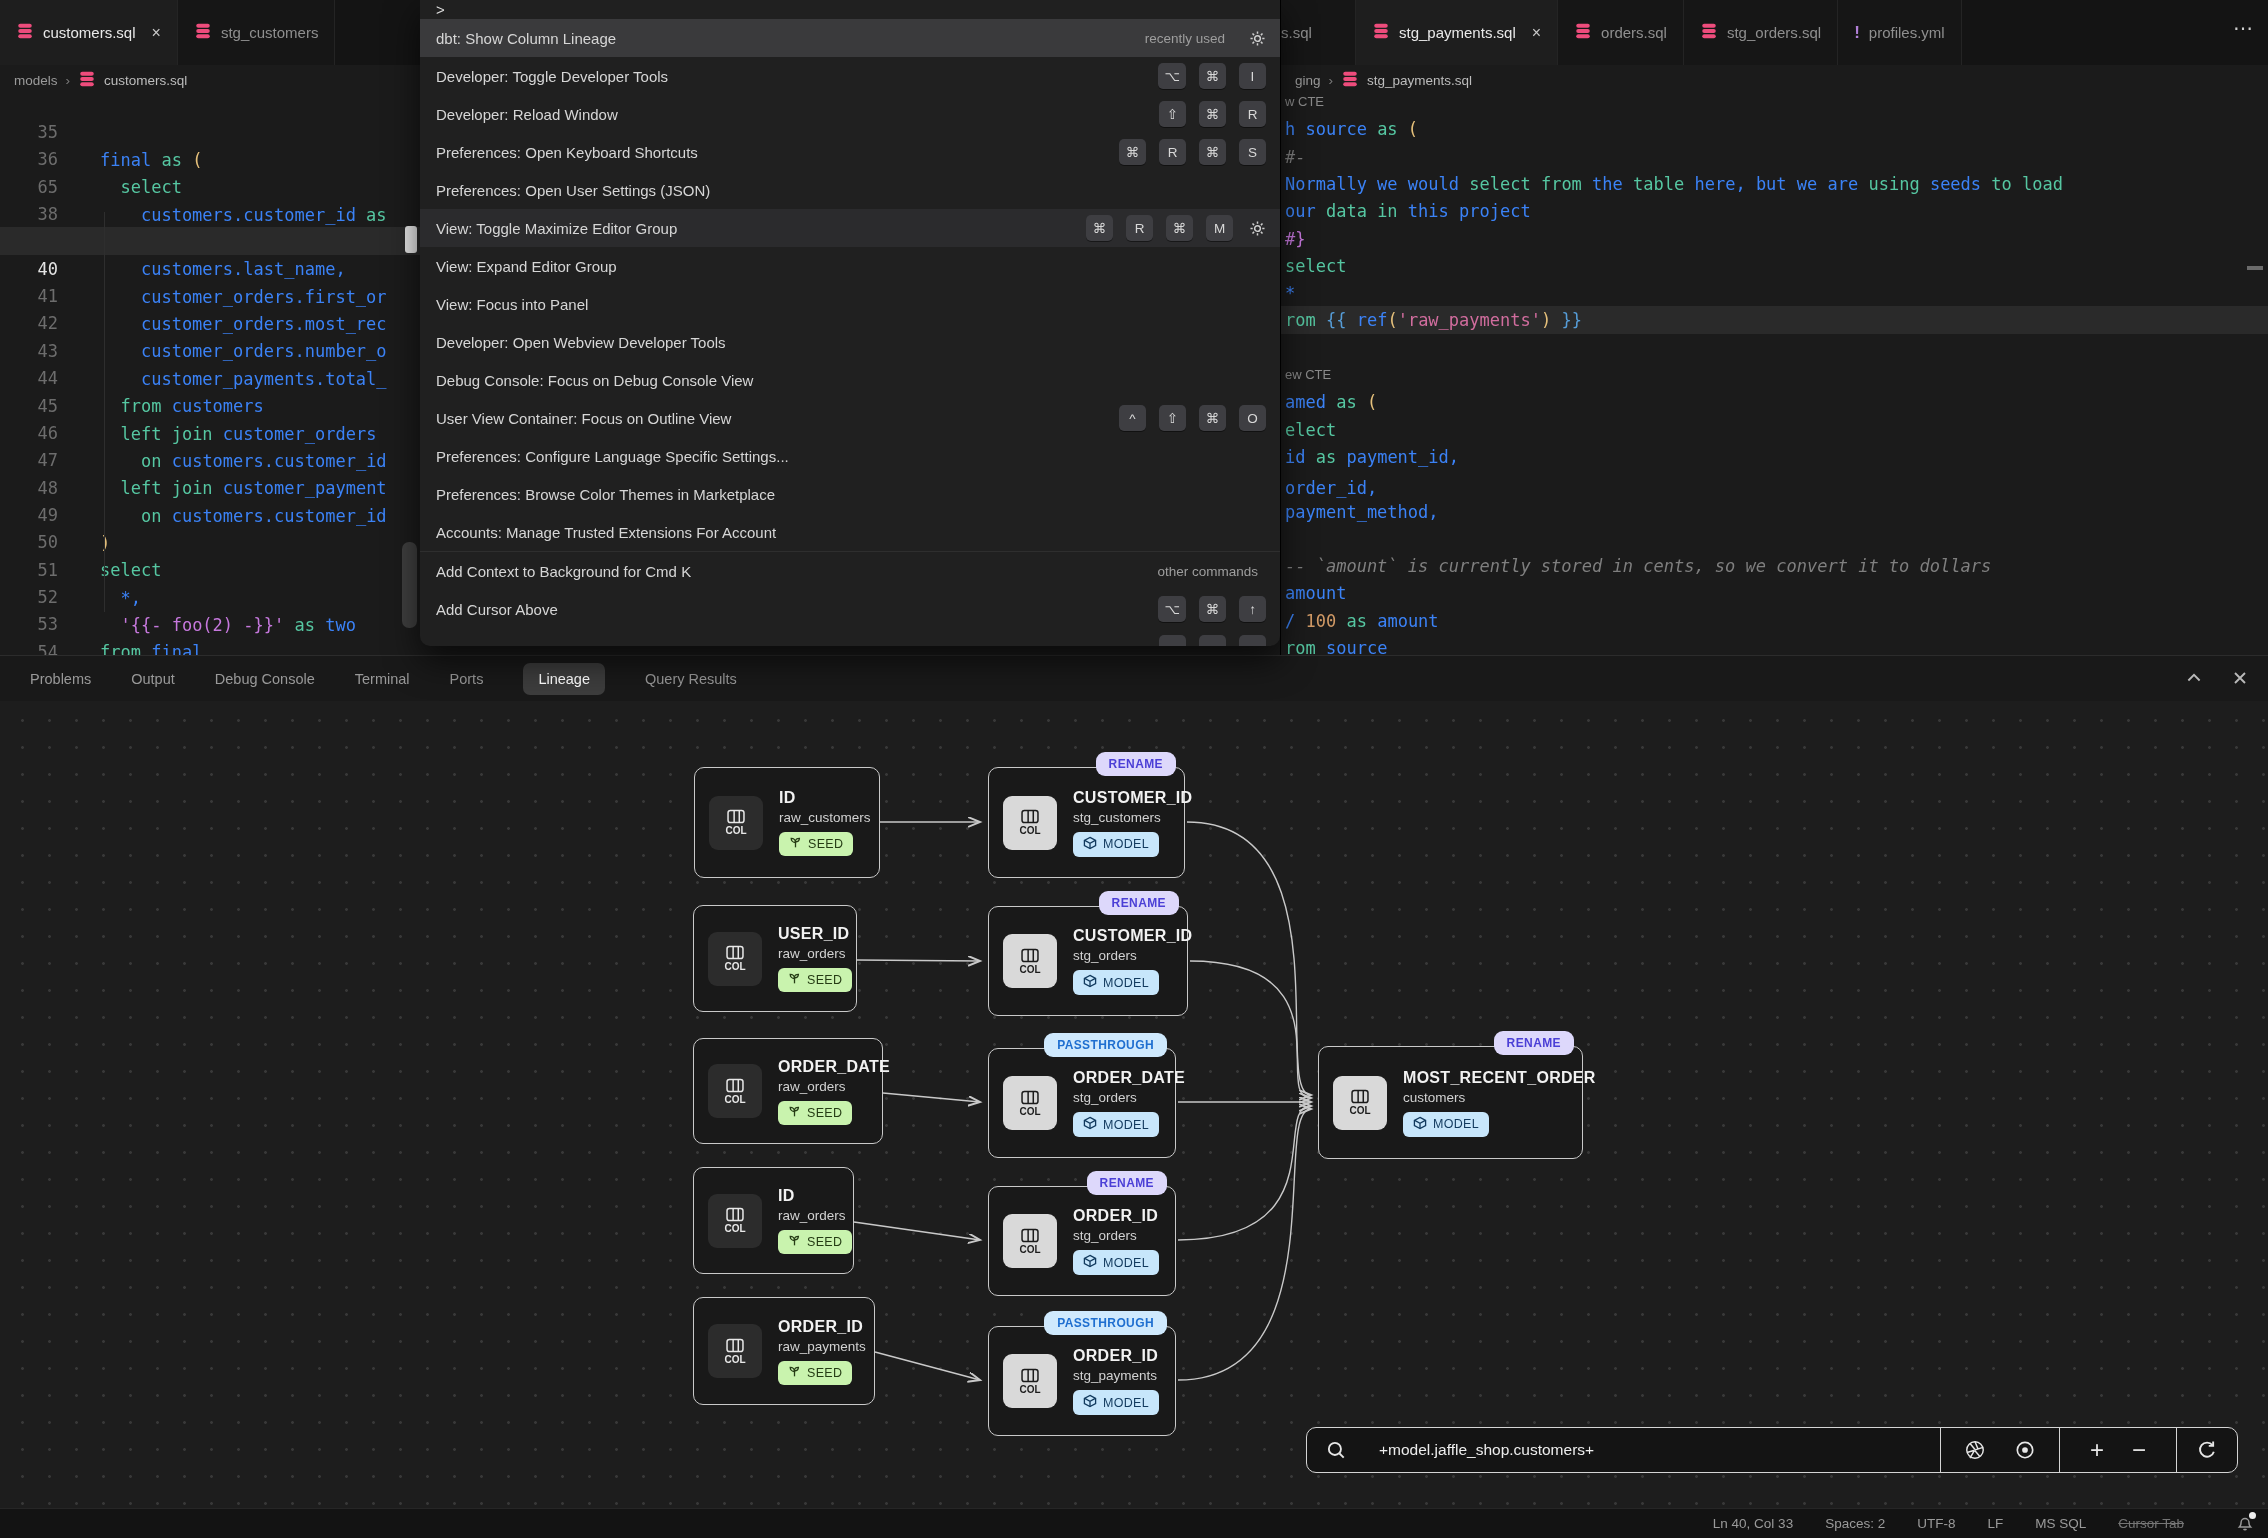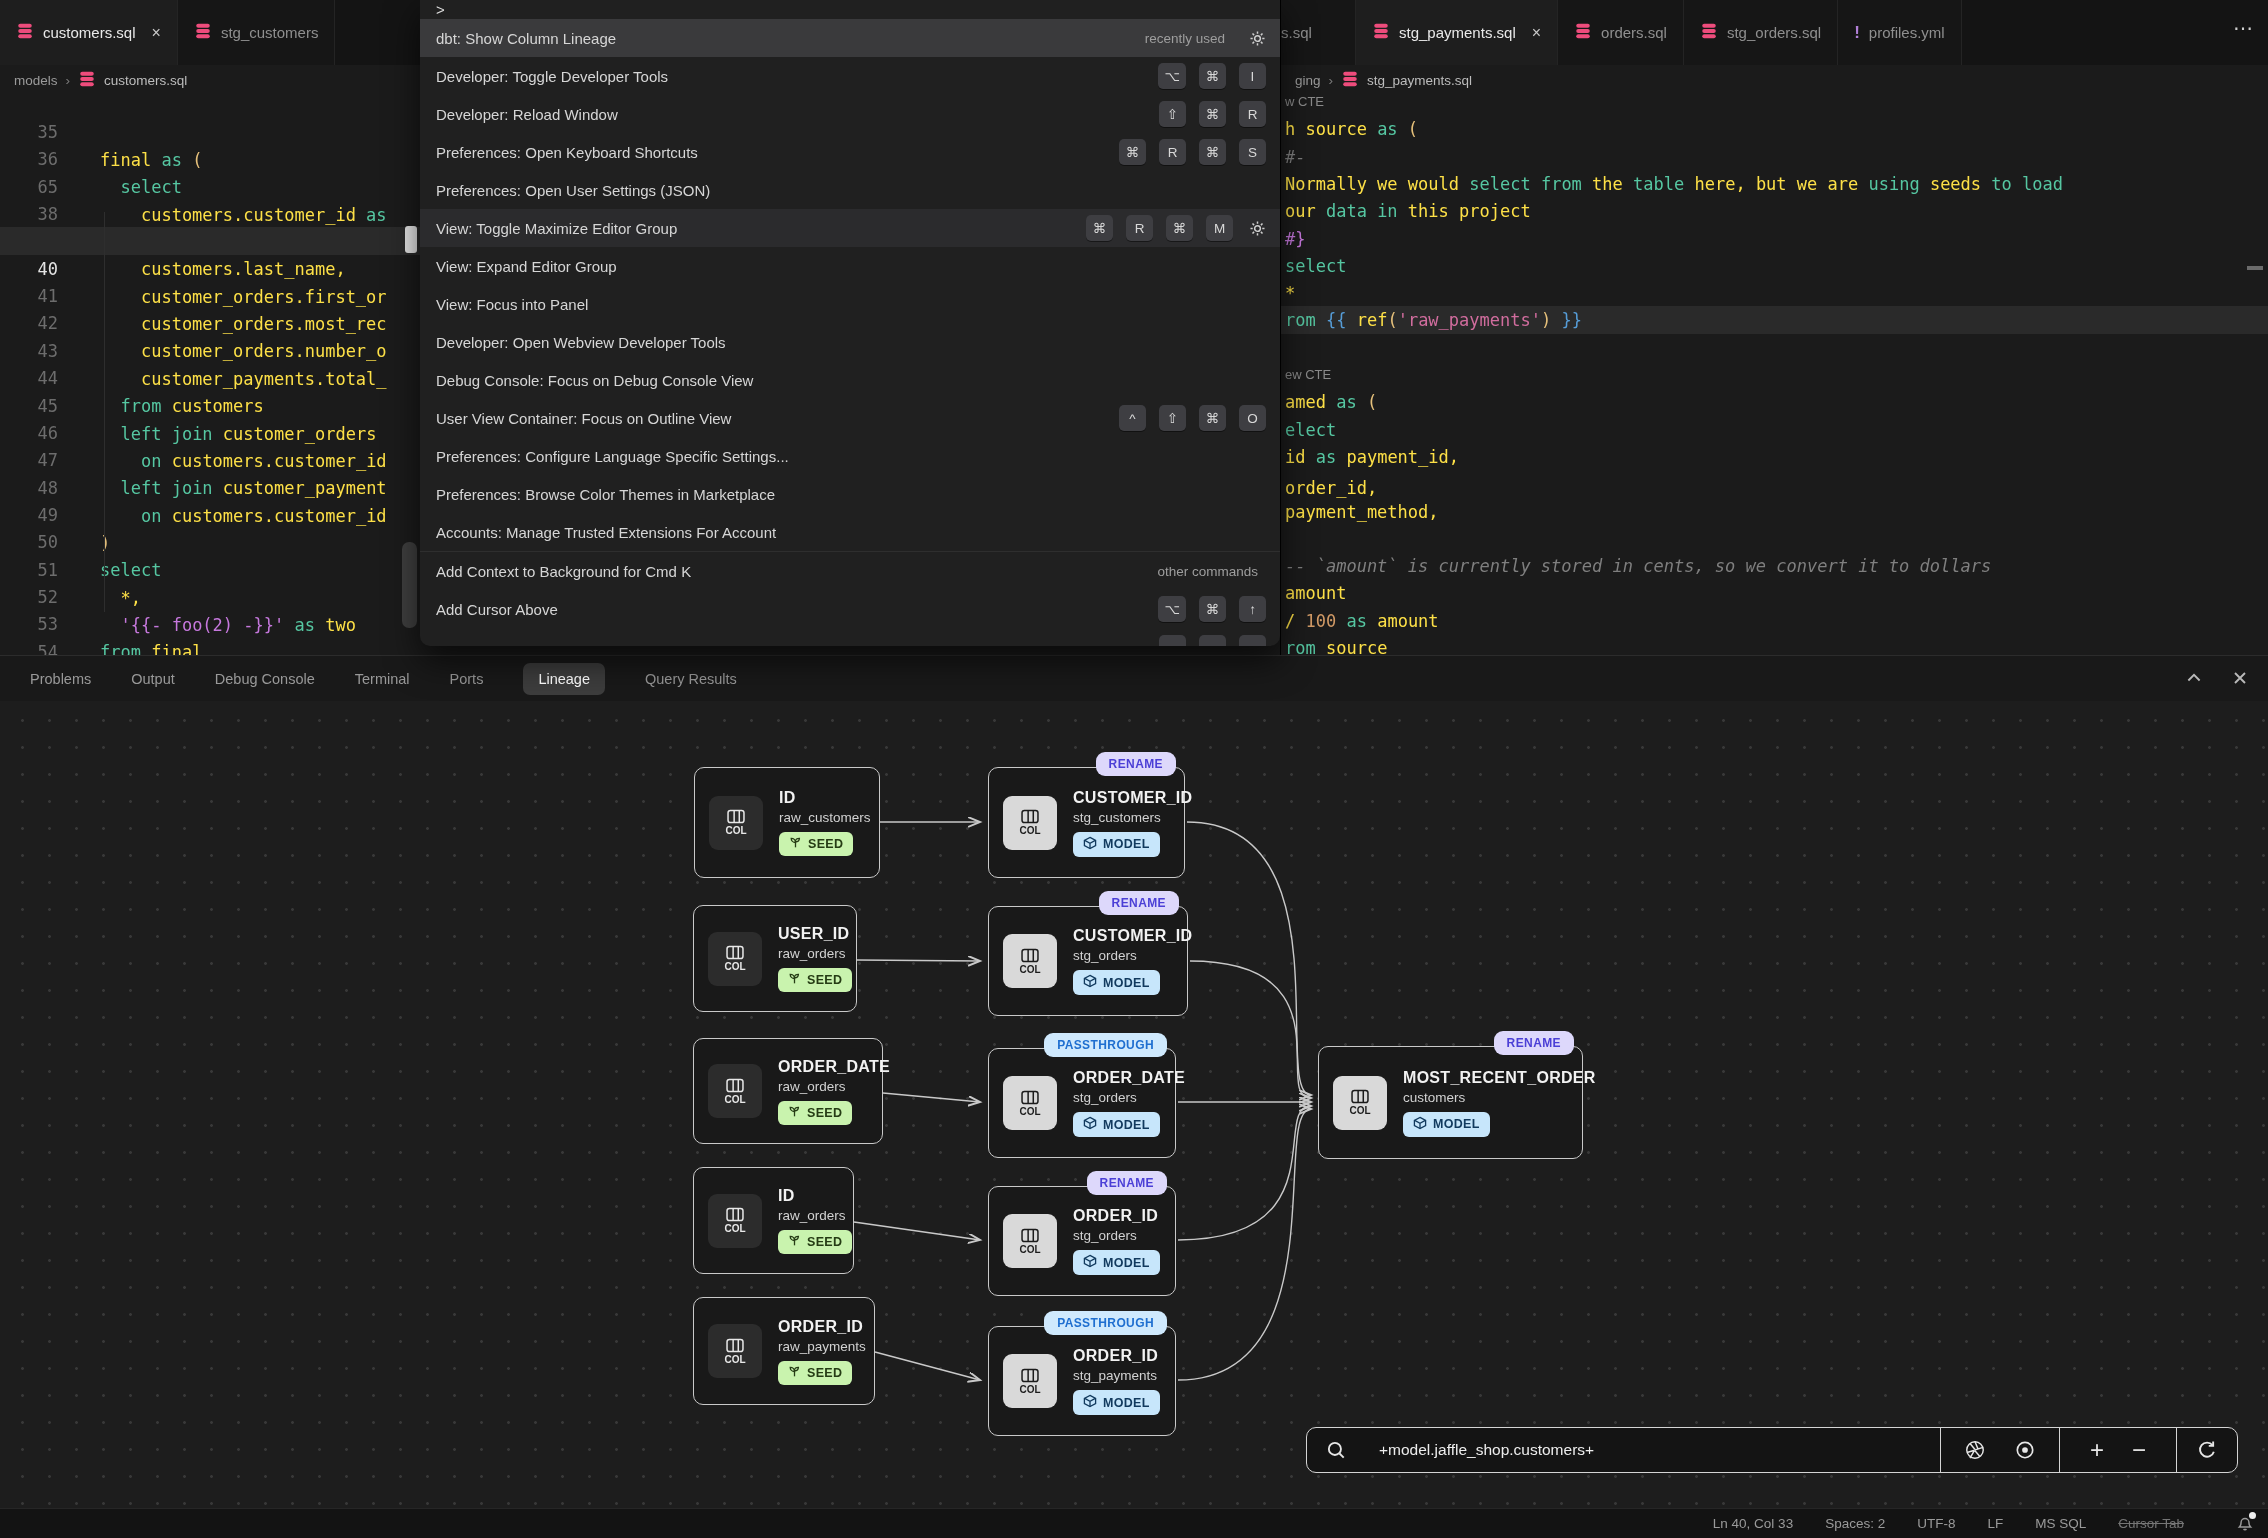--- a/index.html
+++ b/index.html
@@ -25,21 +25,21 @@
   
   .code{position:absolute;left:0;right:0;top:95px;bottom:0;font-family:"DejaVu Sans Mono",monospace;
         font-size:17px;overflow:hidden}
   .cl{position:absolute;left:0;right:0;height:28px;line-height:28px;white-space:pre}
   .cl.hl{background:#2a2a2a}
   .lnum{position:absolute;left:0;width:58px;text-align:right;color:#6d6d6d}
   .cl.hl .lnum{color:#e4e4e4}
   .ltext{position:absolute;left:100px;white-space:pre}
   .rtextline{position:absolute;left:4px;white-space:pre}
   .lens{font-family:"Liberation Sans",sans-serif;font-size:13px;color:#8a8a8a}
-  .tk-d{color:#fde047}.tk-k{color:#56c7a2}.tk-y{color:#e5c07b}.tk-j{color:#c678dd}
+  .tk-d{color:#3b82f6}.tk-k{color:#56c7a2}.tk-y{color:#e5c07b}.tk-j{color:#c678dd}
   .tk-s{color:#d16d9e}.tk-c{color:#7f7f7f;font-style:italic}.tk-n{color:#d19a66}.tk-b{color:#569cd6}
   .guide{position:absolute;width:1px;background:#2e2e2e}
   .vslider{position:absolute;left:402px;top:542px;width:15px;height:86px;background:#3f3f3f;border-radius:7px}
   .cursmark{position:absolute;left:405px;top:226px;width:12px;height:27px;background:#e6e6e6;border-radius:3px}
   .rulermark{position:absolute;right:6px;top:266px;width:16px;height:4px;background:#6b6b6b}
 
   
   #palette{position:absolute;left:420px;top:0;width:860px;height:646px;background:#202020;
            border-radius:0 0 10px 10px;box-shadow:0 14px 34px rgba(0,0,0,.65);z-index:40;overflow:hidden}
   #prompt{height:18px;display:flex;align-items:flex-end;padding:0 16px 1px;color:#dddddd;font-size:15px}
@@ -69,21 +69,21 @@
   #edges{position:absolute;left:0;top:0}
   .node{position:absolute;background:#191919;border:1.5px solid #c9c9c9;border-radius:10px;
         display:flex;align-items:center;padding:0 12px 0 14px;gap:16px;box-sizing:border-box}
   .colicon{width:54px;height:54px;border-radius:9px;display:flex;flex-direction:column;align-items:center;
            justify-content:center;gap:1px;flex:0 0 auto}
   .colicon.dark{background:#2c2c2c;color:#e8e8e8}
   .colicon.light{background:#d9d9d9;color:#1c1c1c}
   .colicon .ctext{font-size:10px;font-weight:700;font-family:Liberation Sans, sans-serif}
   .ntitle{font-size:16px;font-weight:700;color:#f2f2f2;letter-spacing:.3px;white-space:nowrap}
   .nsub{font-size:13.5px;color:#d2d2d2;margin:3px 0 7px;white-space:nowrap}
-  .nbadge{display:inline-flex;align-items:center;gap:6px;font-size:12.5px;font-weight:700;
+  .nbadge{display:inline-flex;align-items:center;gap:6px;font-size:12.5px;font-weight:400;
           padding:4px 10px;border-radius:6px;letter-spacing:.3px}
   .tag{position:absolute;top:-16px;right:8px;font-size:12px;font-weight:700;padding:5px 13px;
        border-radius:9px;letter-spacing:.4px}
 
   
   #ltoolbar{position:absolute;left:1306px;top:726px;width:932px;height:46px;background:#141414;
             border:1.6px solid #d4d4d4;border-radius:10px;display:flex;align-items:stretch;box-sizing:border-box}
   .tcell{display:flex;align-items:center;justify-content:center;gap:28px}
   .tcell.bord{border-left:1.5px solid #d4d4d4}
   #lquery{flex:1;background:transparent;border:none;outline:none;color:#ededed;font-size:15.5px;

